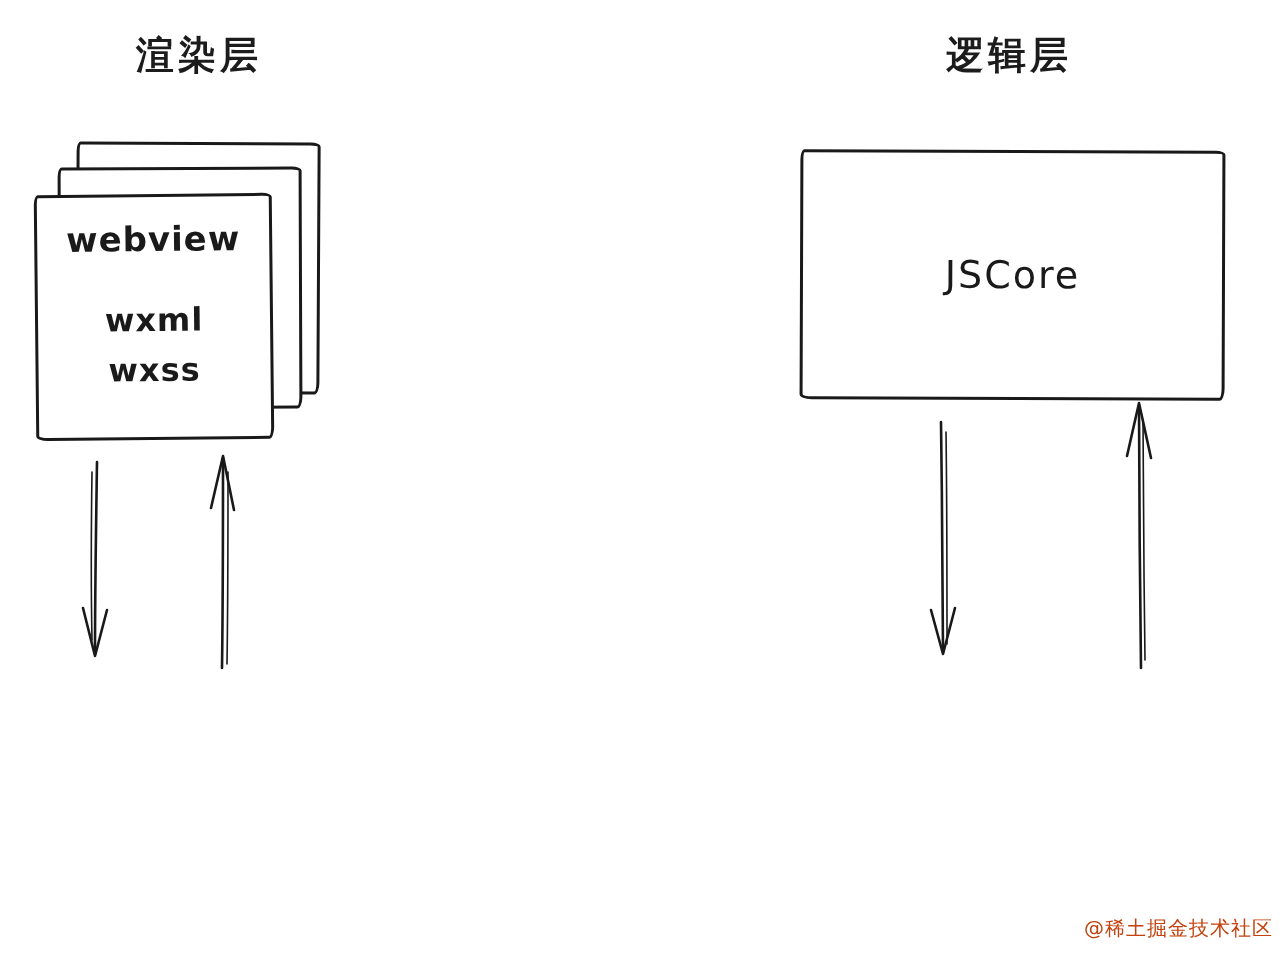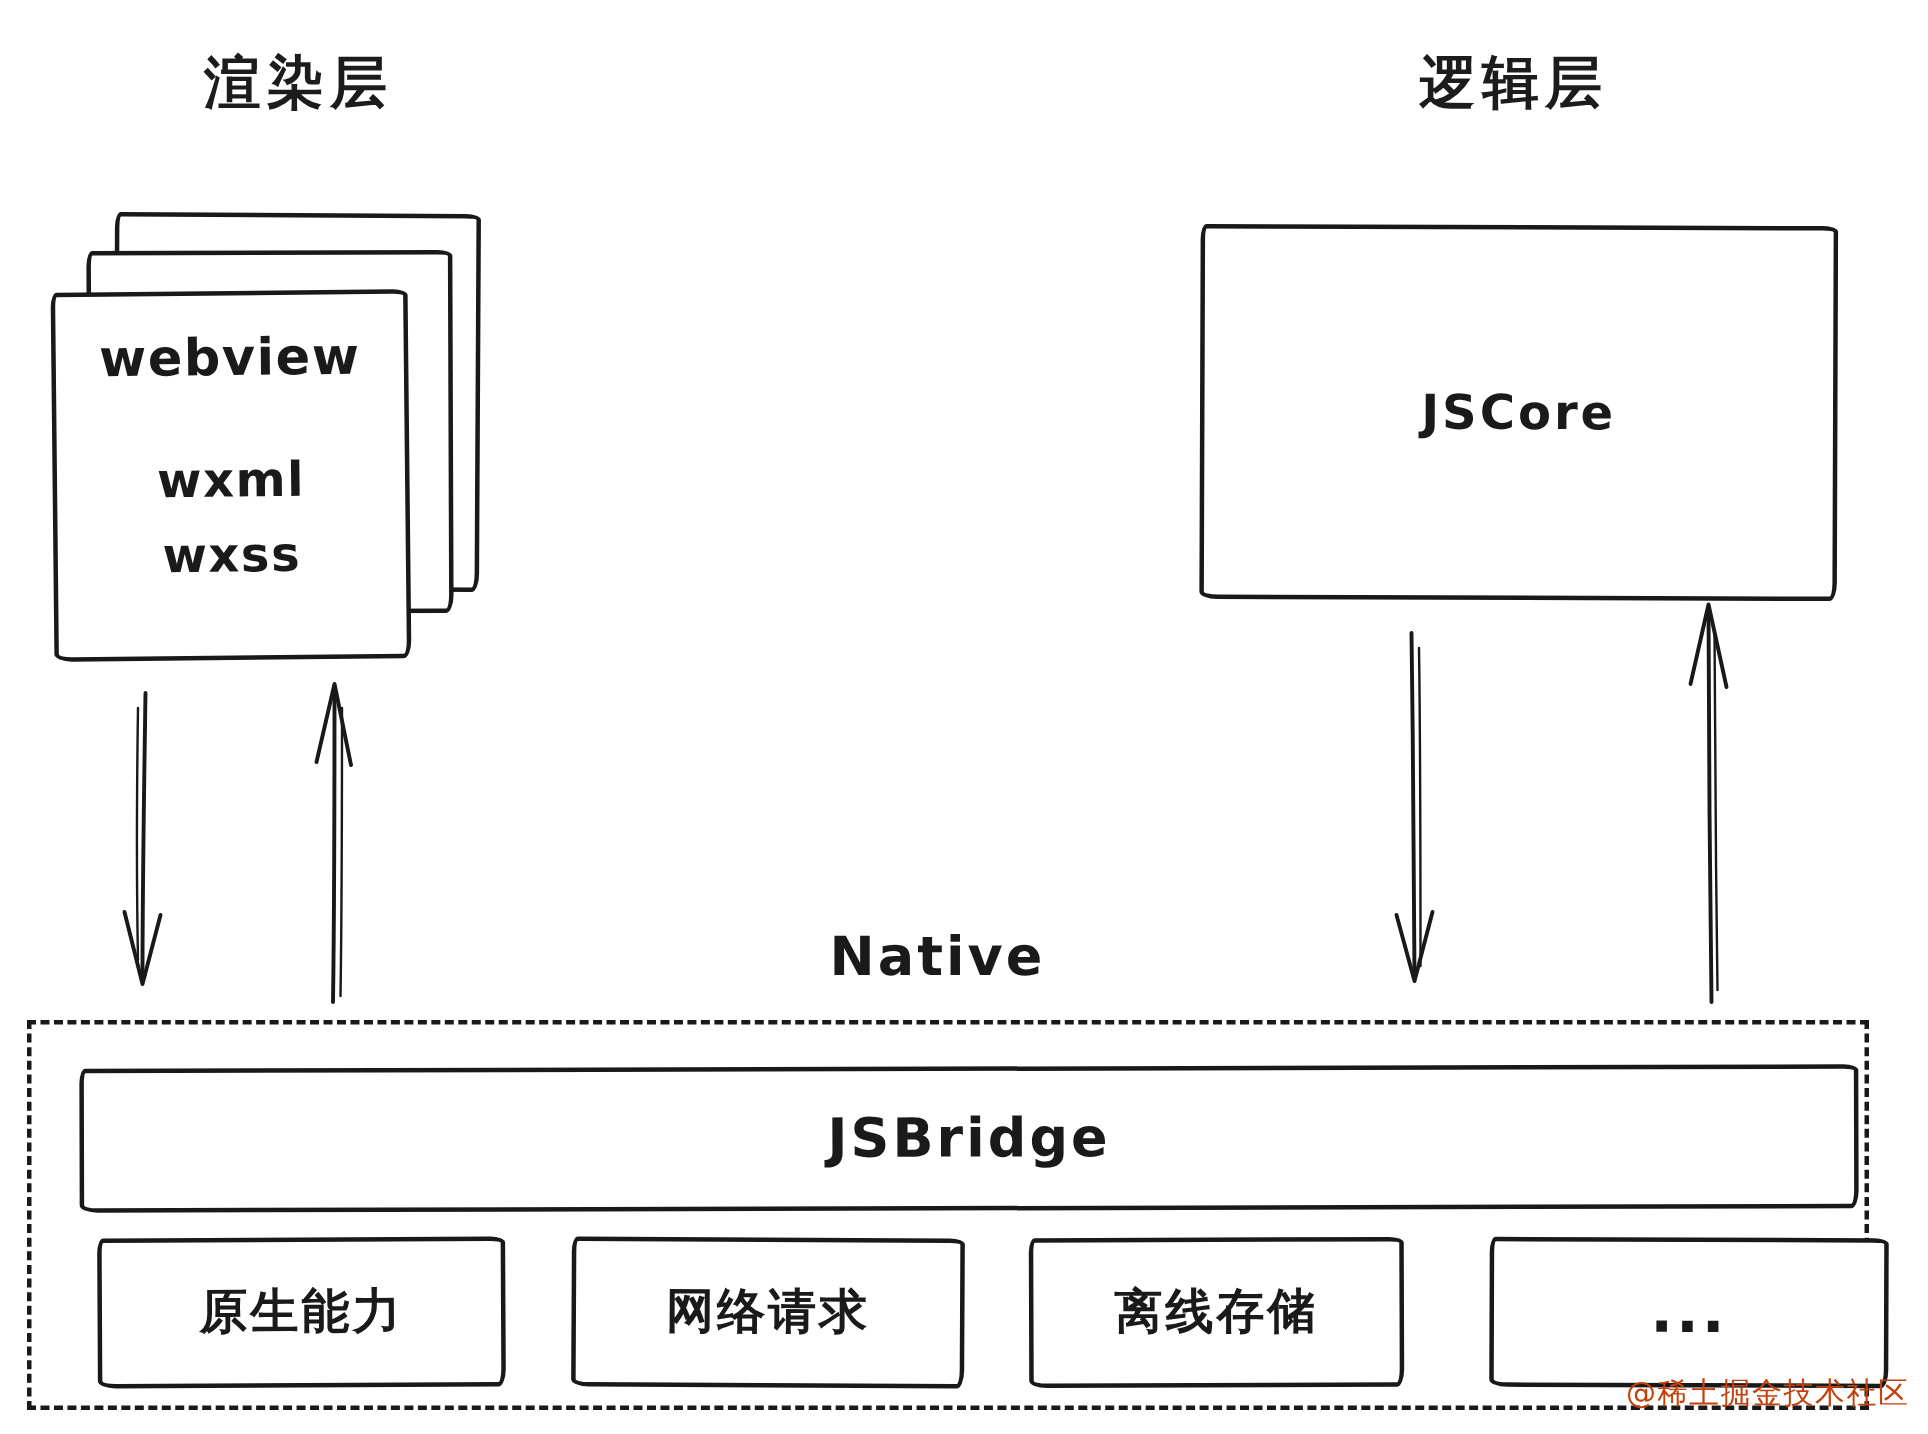--- a/index.html
+++ b/index.html
@@ -55,22 +55,22 @@
   }
   .webview-item.first { margin-top: 42px; }
   .webview-item.second { margin-top: 12px; }
 
   .jscore-box {
     left: 800px; top: 150px; width: 425px; height: 250px;
     transform: rotate(0.2deg);
     display: flex; align-items: center; justify-content: center;
   }
   .jscore-box span {
-    font-size: 32px;
-    font-weight: bold;
+    font-size: 38px;
+    font-weight: normal;
     letter-spacing: 2px;
   }
 
   .native-label {
     position: absolute;
     left: 553px; top: 618px;
     font-size: 36px;
     font-weight: bold;
     letter-spacing: 2px;
   }
@@ -158,35 +158,17 @@
 
     <path d="M 941 422 C 942 500 943 590 943 650"></path>
     <path class="thin" d="M 946 432 C 947 500 947 580 947 644"></path>
     <path d="M 931 610 L 943 654 L 955 608"></path>
 
     <path d="M 1141 668 C 1140 590 1139 480 1139 405"></path>
     <path class="thin" d="M 1145 660 C 1144 580 1143 490 1143 420"></path>
     <path d="M 1127 456 L 1139 403 L 1151 458"></path>
   </svg>
 
-  <div class="native-label">Native</div>
 
-  <div class="native-container">
-    <div class="sketch jsbridge-box">
-      <span>JSBridge</span>
-    </div>
-    <div class="sketch capability-box cap-0">
-      <span>原生能力</span>
-    </div>
-    <div class="sketch capability-box cap-1">
-      <span>网络请求</span>
-    </div>
-    <div class="sketch capability-box cap-2">
-      <span>离线存储</span>
-    </div>
-    <div class="sketch capability-box cap-3">
-      <span>...</span>
-    </div>
-  </div>
 
   <div class="watermark">@稀土掘金技术社区</div>
 
 </div>
 
 </body></html>

